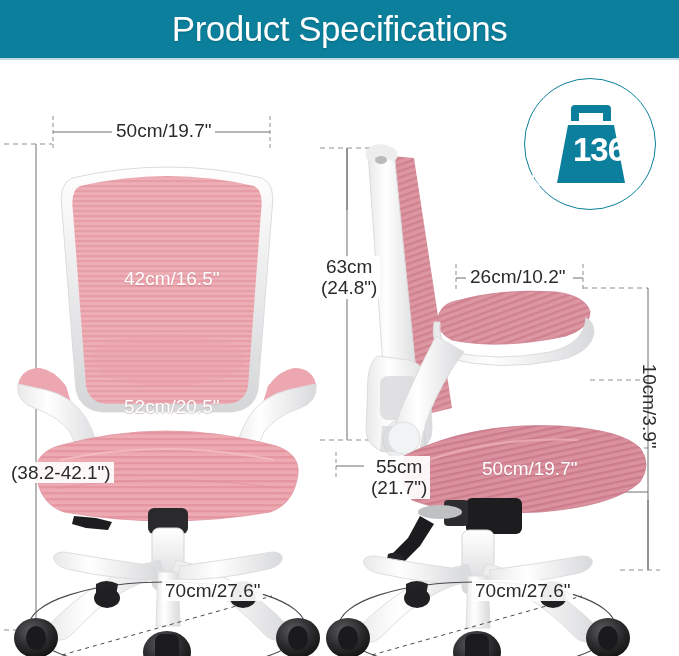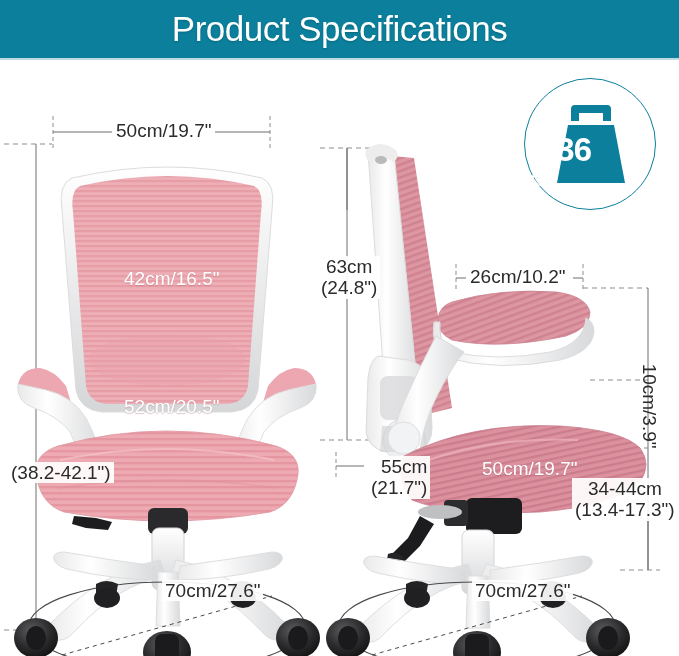--- a/index.html
+++ b/index.html
@@ -68,21 +68,22 @@
     left: 524px; top: 78px;
     width: 132px; height: 132px;
     border: 1.6px solid #0b7f9b;
     border-radius: 50%;
     background: #ffffff;
   }
   #weight-icon-wrap {
     position: absolute; left: 0; top: 0; width: 132px; height: 132px;
   }
   #weight-value {
-    position: absolute; left: 14px; top: 52px; width: 132px;
+    position: absolute; left: 8px; top: 52px; width: 132px;
+    text-align: center;
     color: #ffffff; font-size: 33px; font-weight: bold;
     font-family: "Liberation Sans", sans-serif;
     letter-spacing: -1px;
   }
   #weight-unit {
     position: absolute; left: 0; top: 88px; width: 132px;
     text-align: left;
     color: #ffffff; font-size: 21px; font-weight: bold;
     font-family: "Liberation Sans", sans-serif;
   }
@@ -298,29 +299,25 @@
     <div>(24.8")</div>
   </div>
 
   <div class="dim-label halo" style="left:467px; top:206px;">26cm/10.2"</div>
 
 
   <div class="dim-label rotated" style="left:612px; top:330px; width:74px; text-align:center;">10cm/3.9"</div>
 
   <div class="dim-label white-on-chair" style="left:482px; top:398px;">50cm/19.7"</div>
 
-  <div class="dim-label two-line halo" style="left:368px; top:396px;text-align:right;">
+  <div class="dim-label two-line halo" style="left:368px; top:396px;">
     <div>55cm</div>
     <div>(21.7")</div>
   </div>
 
-  <div class="dim-label two-line halo" style="left:572px; top:418px;">
-    <div>34-44cm</div>
-    <div>(13.4-17.3")</div>
-  </div>
 
   <div class="dim-label halo" style="left:472px; top:520px;">70cm/27.6"</div>
 </div>
 
 <div id="weight-badge">
   <svg id="weight-icon-wrap" viewBox="0 0 132 132">
     <path d="M50 26 L82 26 Q86 26 86 30 L86 42 L78 42 L78 34 L54 34 L54 42 L46 42 L46 30 Q46 26 50 26 Z" fill="#0b7f9b"></path>
     <path d="M43 46 L89 46 L100 104 L32 104 Z" fill="#0b7f9b"></path>
   </svg>
   <div id="weight-value">136</div>

